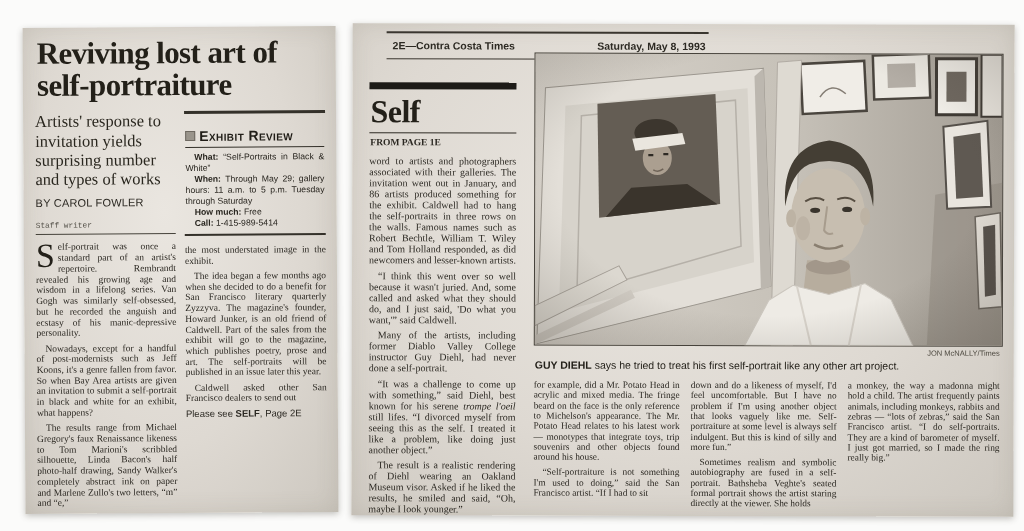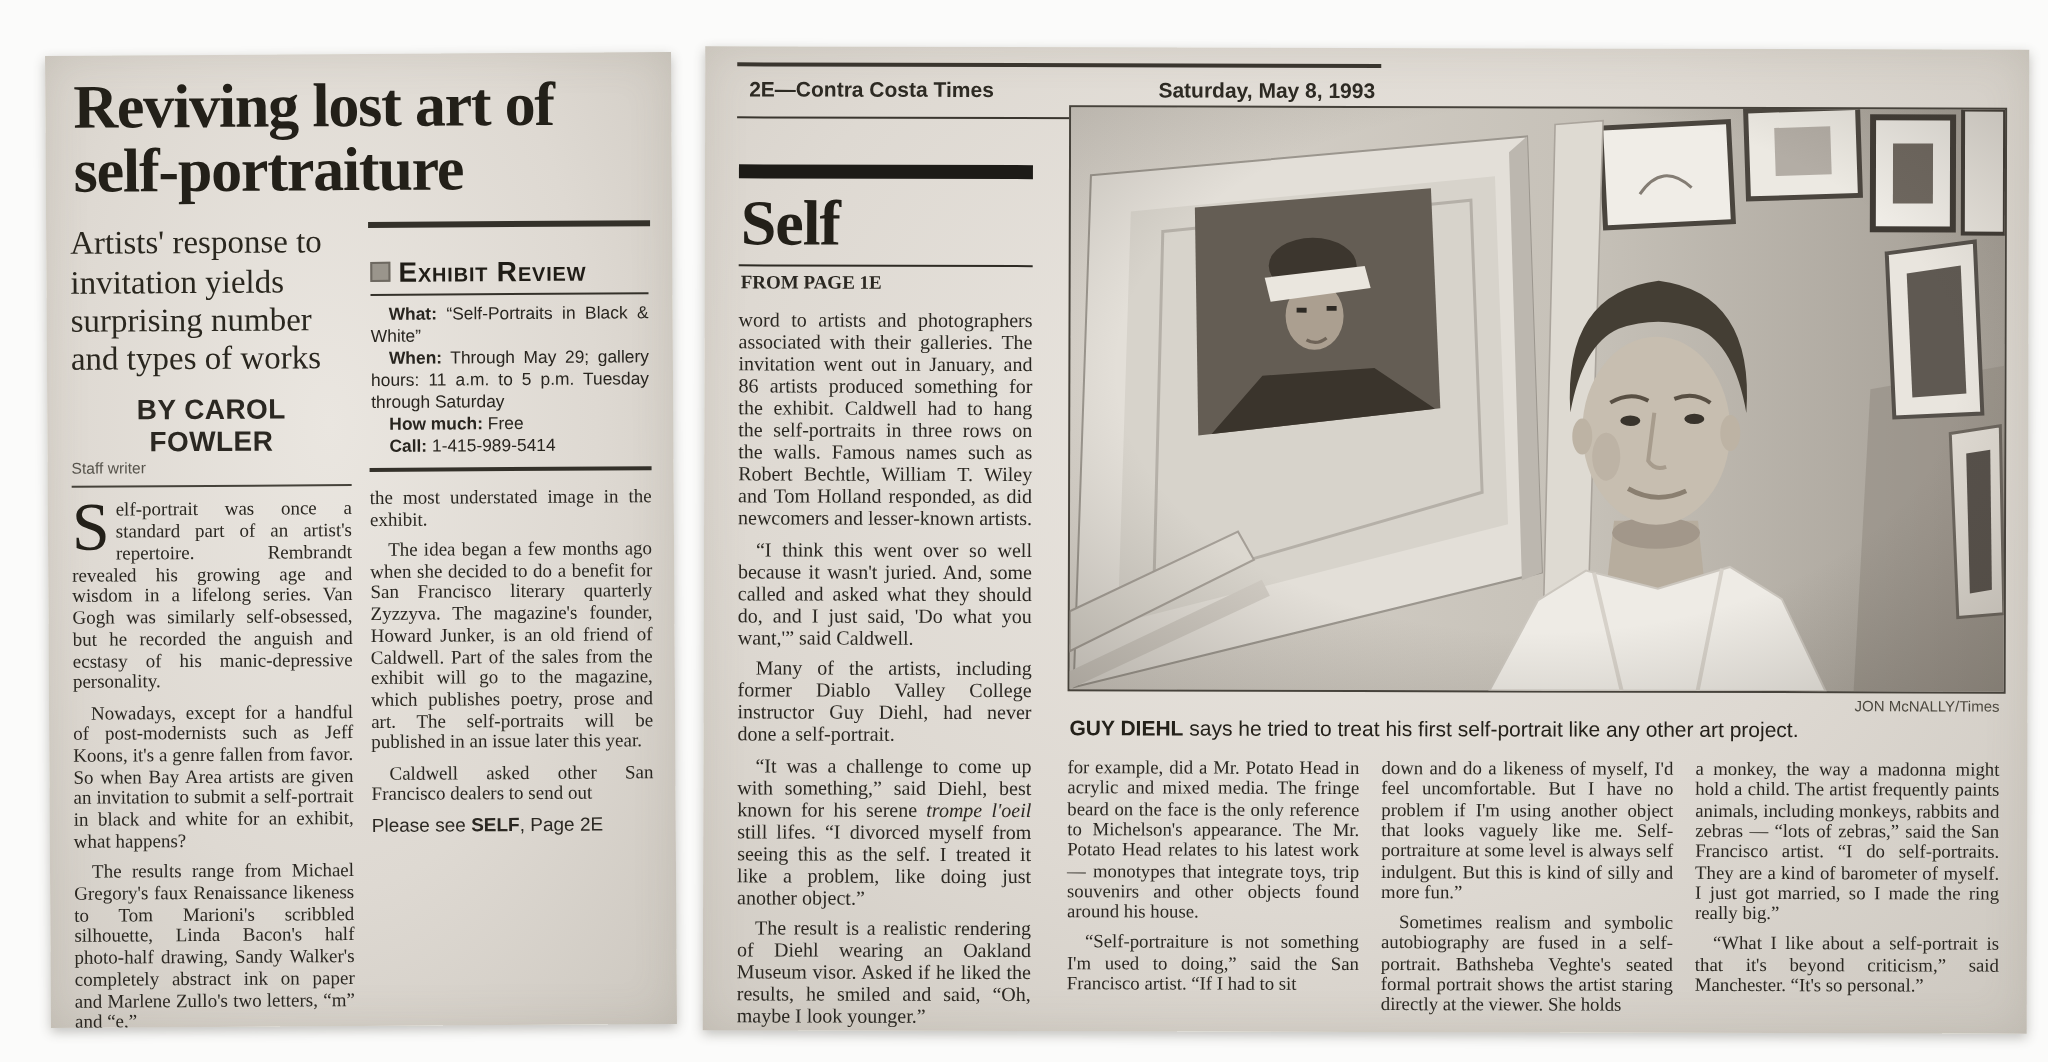--- a/index.html
+++ b/index.html
@@ -13,41 +13,41 @@
     overflow:hidden;
   }
 
   
   .left-clip { left:24px; top:27px; width:313px; height:486px; padding:8px 11px 6px 12px; transform:rotate(-0.35deg); }
   .left-clip h1 { font-size:31px; line-height:1.02; font-weight:bold; letter-spacing:-0.6px; margin:2px 0 11px 2px; color:#232019; }
   .lcols { display:flex; gap:9px; }
   .lcol { width:143px; }
   .rcol { width:144px; }
   .subhead { font-size:16.5px; line-height:1.17; font-weight:400; margin-bottom:8px; color:#2a271f; }
-  .byline { font-family:"Liberation Sans", sans-serif; font-size:14px; font-weight:bold; letter-spacing:0.2px;text-align:center; }
-  .byrole { font-family:Liberation Sans, sans-serif; font-size:7.8px; color:#56534b; border-bottom:1px solid #45423a; padding:1px 0 4px; margin-bottom:7px; }
+  .byline { font-family:"Liberation Sans", sans-serif; font-size:11px; font-weight:normal; letter-spacing:0.2px; }
+  .byrole { font-family:Liberation Mono, monospace; font-size:7.8px; color:#56534b; border-bottom:1px solid #45423a; padding:1px 0 4px; margin-bottom:7px;margin-top:12px; }
   .news p { font-size:9.5px; line-height:1.13; text-align:justify; margin:0 0 4.5px; text-indent:9px; }
   .news p.noindent { text-indent:0; }
   .dropcap { float:left; font-size:34px; line-height:25px; padding:1px 3px 0 0; font-weight:400; color:#232019; }
 
   .exhibit { border-top:3px solid #34312a; border-bottom:2px solid #34312a; padding:13px 1px 5px; margin-bottom:9px; font-family:"Liberation Sans", sans-serif; }
   .exhibit-head { display:flex; align-items:center; gap:4px; padding:1px 0 3px; border-bottom:1px solid #34312a; margin-bottom:4px; }
   .exhibit-title { font-variant:small-caps; text-transform:capitalize; font-weight:bold; font-size:14px; letter-spacing:0.4px; color:#201d17; }
   .sq { width:10px; height:10px; background:#9a958c; border:1px solid #6e6961; flex:0 0 auto; }
   .exhibit p { font-size:8.7px; line-height:1.26; text-align:justify; margin:0; color:#28251f; }
   .exhibit b { font-weight:bold; }
 
   .jump { font-family:"Liberation Sans", sans-serif; font-size:10px; text-align:right; margin-top:15px; padding-right:3px; }
   .jump b { font-weight:bold; }
 
   
   .right-clip { left:352px; top:24px; width:662px; height:492px; padding:6px 12px 6px 16px; transform:rotate(0.15deg); }
   .masthead { width:322px; display:flex; justify-content:space-between; align-items:baseline;
     font-family:"Liberation Sans", sans-serif; font-size:10.5px; font-weight:bold; color:#2d2a23;
-    border-top:2px solid #3a362f; border-bottom:1.5px solid #3a362f; padding:6px 3px 7px 6px; margin:2px 0 0 0; }
+    border-top:2px solid #3a362f; border-bottom:1.5px solid #3a362f; padding:6px 3px 7px 6px; margin:2px 0 0 18px; }
   .rcol1 { position:absolute; left:17px; top:59px; width:147px; }
   .black-bar { height:7px; background:#1d1b17; margin-bottom:6px; }
   .rcol1 h1 { font-size:32px; font-weight:bold; letter-spacing:-0.5px; line-height:1; margin:0 0 5px 1px; color:#232019; }
   .rcol1 .hrule { border-top:1.5px solid #2e2b24; margin:0 0 4px; }
   .fromline { font-family:Liberation Serif, serif; font-size:9.5px; font-weight:bold; margin:0 0 8px 1px; }
   .rcol1 p { font-size:10px; line-height:1.1; }
 
   .photo-wrap { position:absolute; left:182px; top:29px; width:469px; }
   .photo { height:293px; border:1px solid #46423b; background:#c4bfb6; box-shadow: inset 0 0 30px rgba(80,74,64,0.25); }
   .photo svg { display:block; width:100%; height:100%; }
@@ -206,19 +206,18 @@
         <div class="bcol">
           <p class="noindent">for example, did a Mr. Potato Head in acrylic and mixed media. The fringe beard on the face is the only reference to Michelson's appearance. The Mr. Potato Head relates to his latest work — monotypes that integrate toys, trip souvenirs and other objects found around his house.</p>
           <p>“Self-portraiture is not something I'm used to doing,” said the San Francisco artist. “If I had to sit</p>
         </div>
         <div class="bcol">
           <p class="noindent">down and do a likeness of myself, I'd feel uncomfortable. But I have no problem if I'm using another object that looks vaguely like me. Self-portraiture at some level is always self indulgent. But this is kind of silly and more fun.”</p>
           <p>Sometimes realism and symbolic autobiography are fused in a self-portrait. Bathsheba Veghte's seated formal portrait shows the artist staring directly at the viewer. She holds</p>
         </div>
         <div class="bcol">
           <p class="noindent">a monkey, the way a madonna might hold a child. The artist frequently paints animals, including monkeys, rabbits and zebras — “lots of zebras,” said the San Francisco artist. “I do self-portraits. They are a kind of barometer of myself. I just got married, so I made the ring really big.”</p>
-          <p>“What I like about a self-portrait is that it's beyond criticism,” said Manchester. “It's so personal.”</p>
         </div>
       </div>
     </div>
   </article>
 
 </div>
 
 </body></html>

